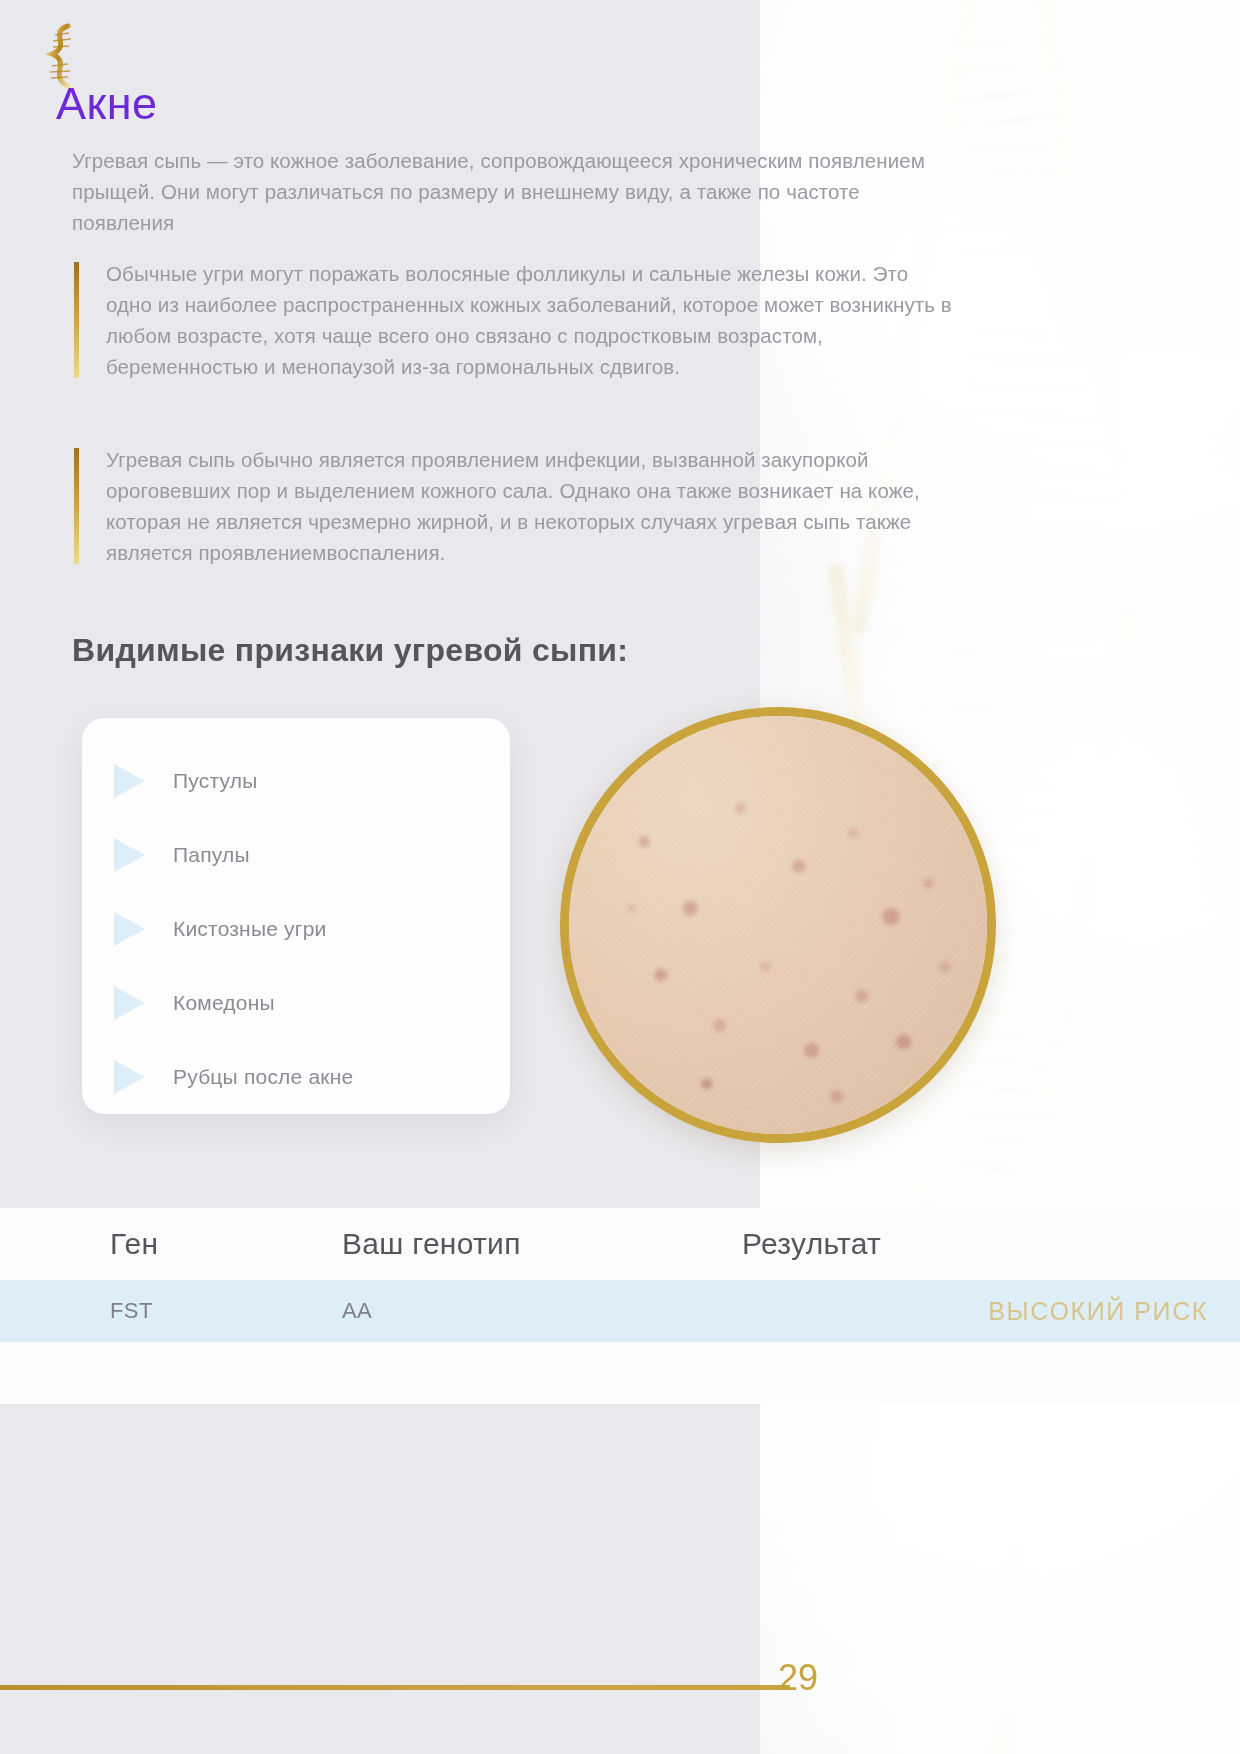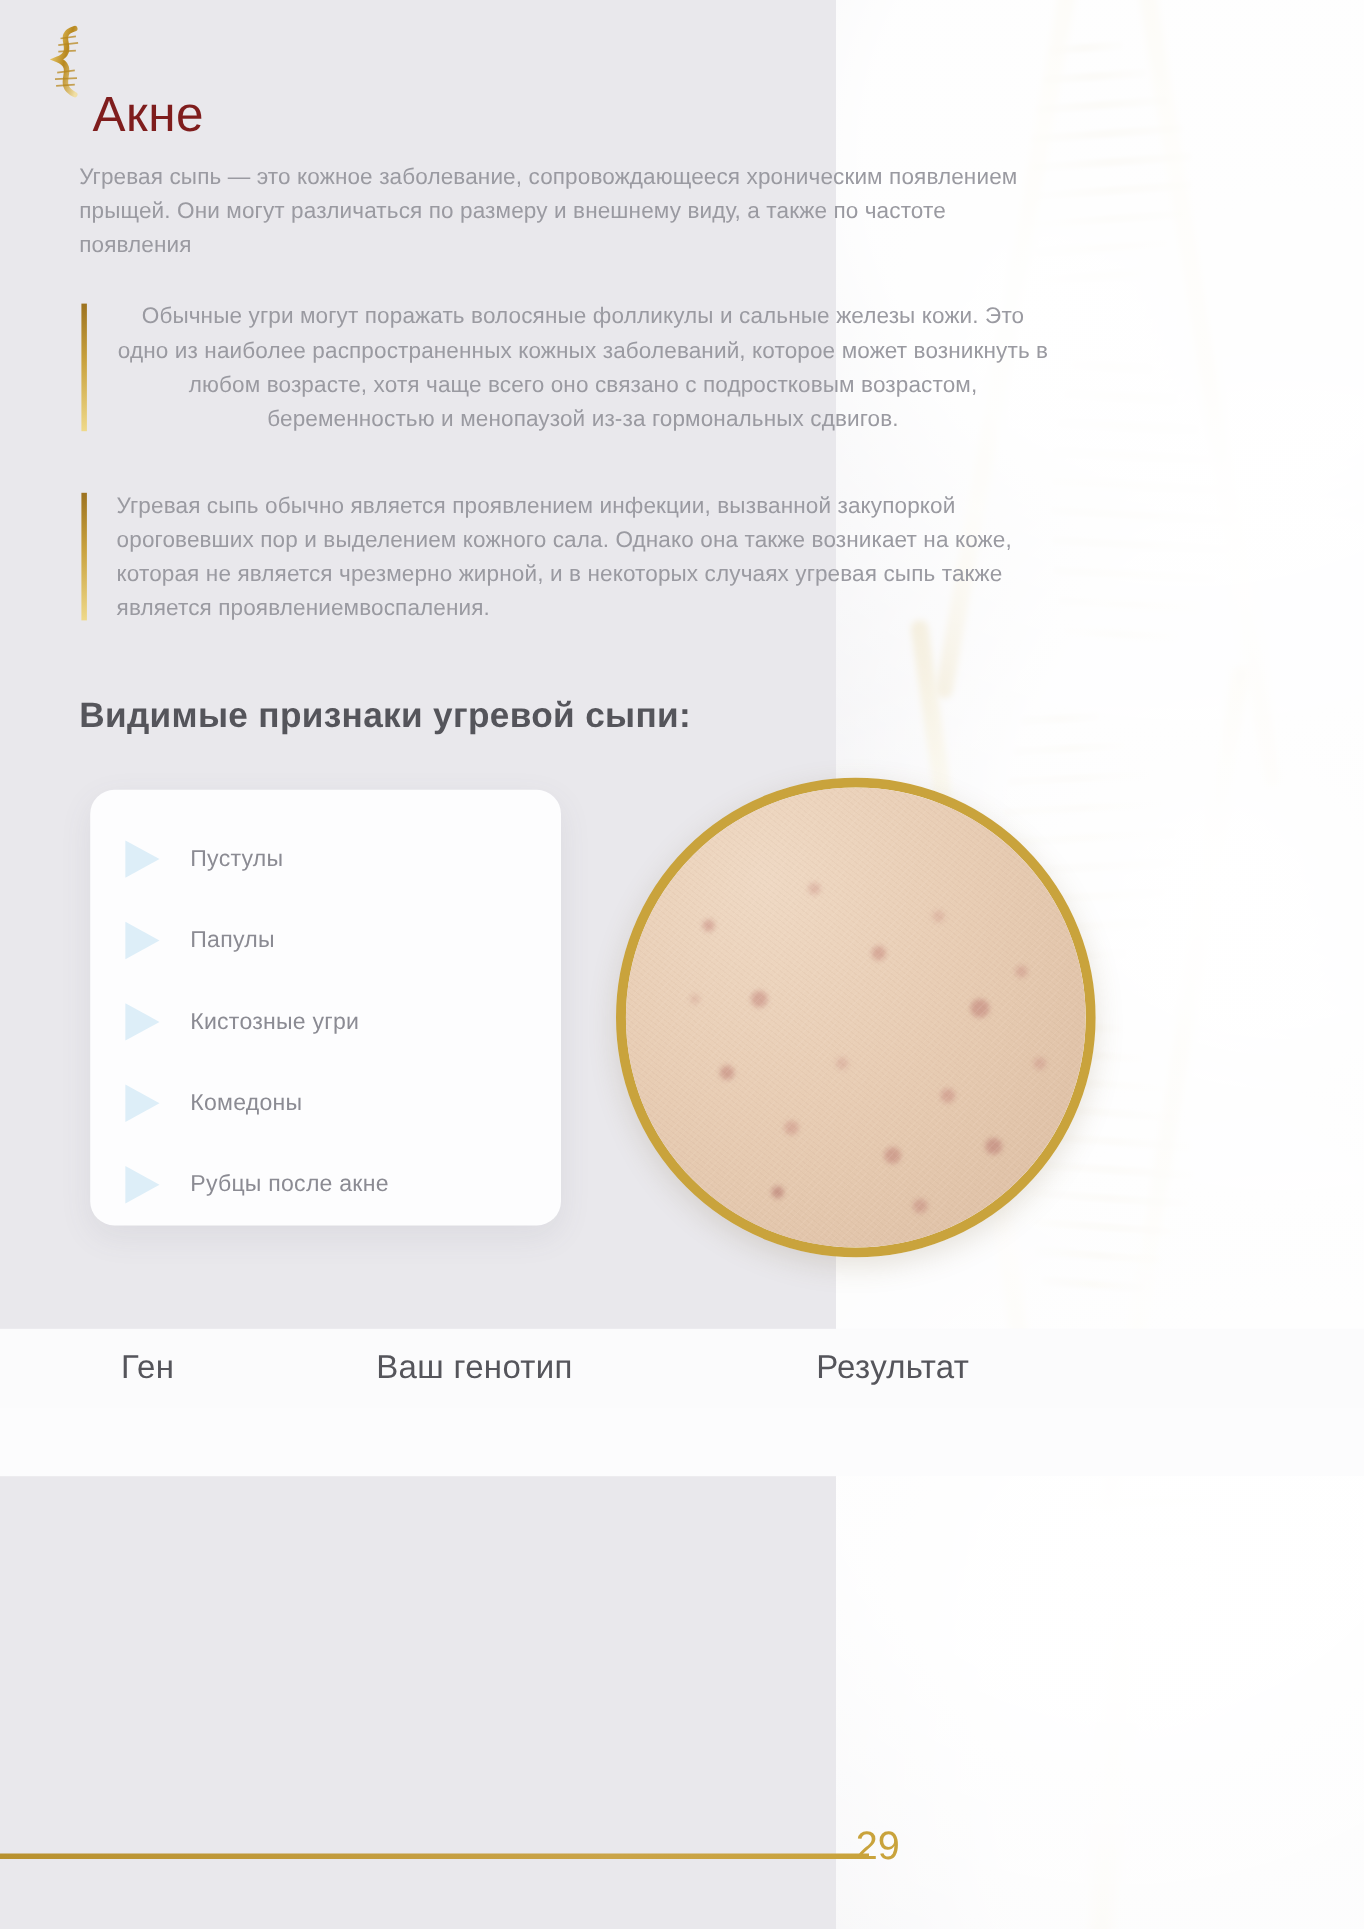--- a/index.html
+++ b/index.html
@@ -42,43 +42,43 @@
   .glow-blob{
     position:absolute;border-radius:50%;
     background:radial-gradient(circle,rgba(255,255,255,.95) 0%,rgba(255,255,255,0) 70%);
     filter:blur(12px);
   }
 
   
   .logo{position:absolute;left:38px;top:22px;width:44px;height:72px;}
 
   .page-title{
-    position:absolute; left:84px; top:78px;
+    position:absolute; left:56px; top:78px;
     font-size:45px; font-weight:300; letter-spacing:.5px;
-    color:#7f1d1d;
+    color:#6d28d9;
   }
 
   
   .intro{
     position:absolute; left:72px; top:145px; width:890px;
     font-size:20.5px; font-weight:300; line-height:31px;
     color:#9a9aa1; letter-spacing:.1px;
   }
 
   .quote{
     position:absolute; left:74px; width:880px;
     padding-left:32px;
     font-size:20.5px; font-weight:300; line-height:31px;
     color:#9a9aa1; letter-spacing:.1px;
   }
   .quote::before{
     content:""; position:absolute; left:0; top:4px; bottom:4px; width:5px;
     background:linear-gradient(180deg,#9d7320 0%,#c9a23e 45%,#efd98a 100%);
   }
-  .quote-1{top:272px;text-align:center;}
+  .quote-1{top:258px;}
   .quote-2{top:444px;}
 
   .section-title{
     position:absolute; left:72px; top:632px;
     font-size:32px; font-weight:700; color:#55555b; letter-spacing:.3px;
   }
 
   
   .card{
     position:absolute; left:82px; top:718px; width:428px; height:396px;
@@ -286,17 +286,22 @@
     <div class="grain"></div>
   </div>
 </div>
 
 <div class="table-band">
   <div class="tbl-row tbl-head">
     <div class="col-gene th">Ген</div>
     <div class="col-geno th">Ваш генотип</div>
     <div class="col-res th">Результат</div>
   </div>
+  <div class="tbl-row tbl-data">
+    <div class="col-gene td">FST</div>
+    <div class="col-geno td">AA</div>
+    <div class="col-res td-risk" style="text-align:right;">ВЫСОКИЙ РИСК</div>
+  </div>
   <div class="tbl-row tbl-foot"></div>
 </div>
 
 <div class="footer-rule"></div>
 <div class="page-num">29</div>
 
 </body></html>

